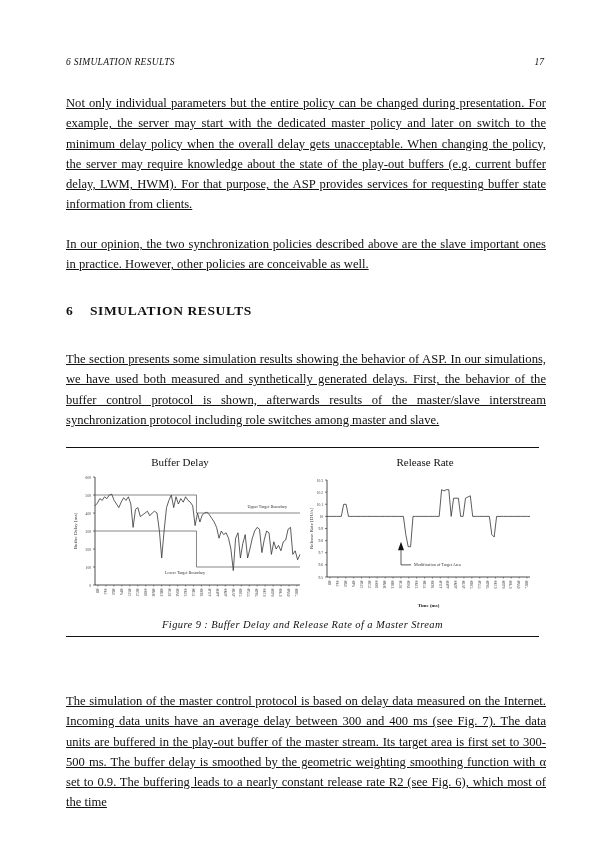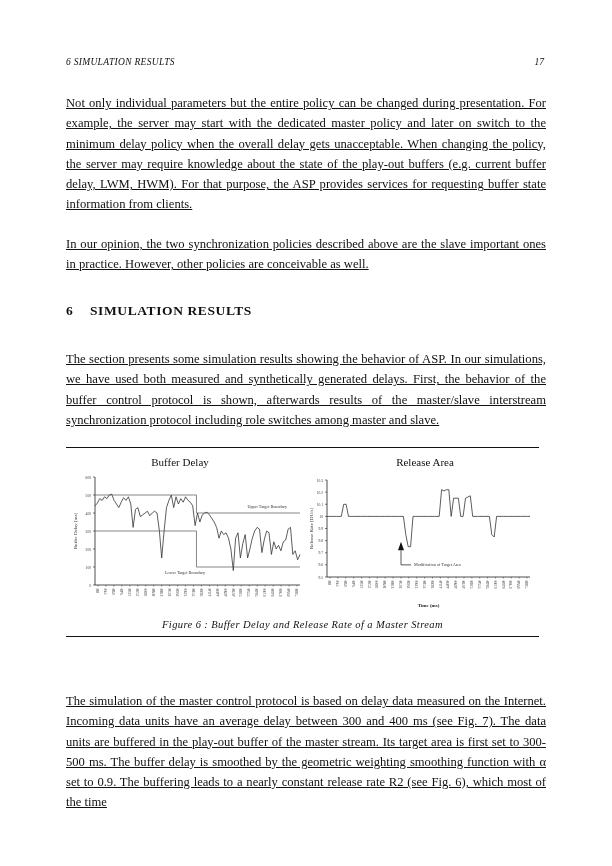--- a/index.html
+++ b/index.html
@@ -37,21 +37,21 @@
   <span class="num">6</span><span>SIMULATION RESULTS</span>
 </div>
 
 <div class="abs para" style="top:349px;">
   <p>The section presents some simulation results showing the behavior of ASP. In our simulations, we have used both measured and synthetically generated delays. First, the behavior of the buffer control protocol is shown, afterwards results of the master/slave interstream synchronization protocol including role switches among master and slave.</p>
 </div>
 
 <div class="abs rule" style="top:447px;"></div>
 
 <div class="abs chart-title" style="left:110px; top:456px; width:140px;">Buffer Delay</div>
-<div class="abs chart-title" style="left:355px; top:456px; width:140px;">Release Area</div>
+<div class="abs chart-title" style="left:355px; top:456px; width:140px;">Release Rate</div>
 
 <svg class="abs" style="left:55px; top:470px;" width="250" height="140" id="chart-left">
     <line x1="40" y1="7" x2="40" y2="115" stroke="#222" stroke-width="0.8"></line>
     <line x1="40" y1="115" x2="245" y2="115" stroke="#222" stroke-width="0.8"></line>
     <line x1="38" y1="115" x2="40" y2="115" stroke="#222" stroke-width="0.6"></line>
     <text x="36" y="116.5" font-size="3.6" text-anchor="end" fill="#333">0</text>
     <line x1="38" y1="97" x2="40" y2="97" stroke="#222" stroke-width="0.6"></line>
     <text x="36" y="98.5" font-size="3.6" text-anchor="end" fill="#333">100</text>
     <line x1="38" y1="79" x2="40" y2="79" stroke="#222" stroke-width="0.6"></line>
     <text x="36" y="80.5" font-size="3.6" text-anchor="end" fill="#333">200</text>
@@ -198,19 +198,19 @@
     <text x="0" y="0" font-size="3.4" text-anchor="end" fill="#333" transform="translate(215.32,110) rotate(-90)">69940</text>
     <line x1="222" y1="107" x2="222" y2="108.5" stroke="#222" stroke-width="0.5"></line>
     <text x="0" y="0" font-size="3.4" text-anchor="end" fill="#333" transform="translate(223.2,110) rotate(-90)">72820</text>
     <text x="123.5" y="137" font-size="5" font-weight="bold" text-anchor="middle" fill="#222" font-family="Liberation Sans, sans-serif">Time (ms)</text>
     <polyline points="22.0,46.4 24.4,46.4 26.8,46.4 29.2,46.4 31.6,46.4 33.9,46.4 36.3,46.4 38.7,34.3 41.1,34.3 43.5,46.4 45.9,46.4 48.3,46.4 50.7,46.4 53.0,46.4 55.4,46.4 57.8,46.4 60.2,46.4 62.6,46.4 65.0,46.4 67.4,46.4 69.8,46.4 72.2,46.4 74.5,46.4 76.9,46.4 79.3,46.4 81.7,46.4 84.1,46.4 86.5,46.4 88.9,46.4 91.3,46.4 93.6,46.4 96.0,46.4 98.4,46.4 100.8,64.6 103.2,76.7 105.6,76.7 108.0,46.4 110.4,46.4 112.8,46.4 115.1,46.4 117.5,46.4 119.9,46.4 122.3,46.4 124.7,46.4 127.1,46.4 129.5,46.4 131.9,46.4 134.2,46.4 136.6,19.7 139.0,20.9 141.4,19.7 143.8,19.7 146.2,46.4 148.6,28.2 151.0,28.2 153.4,28.2 155.7,46.4 158.1,46.4 160.5,28.2 162.9,27.0 165.3,25.8 167.7,46.4 170.1,46.4 172.5,46.4 174.8,46.4 177.2,46.4 179.6,46.4 182.0,46.4 184.4,46.4 186.8,64.6 189.2,67.0 191.6,46.4 194.0,46.4 196.3,46.4 198.7,46.4 201.1,46.4 203.5,46.4 205.9,46.4 208.3,46.4 210.7,46.4 213.1,46.4 215.4,46.4 217.8,46.4 220.2,46.4 222.6,46.4 225.0,46.4" fill="none" stroke="#333" stroke-width="0.8"></polyline>
     <polygon points="93,80.32499999999995 99,80.32499999999995 96,71.83750000000013" fill="#111"></polygon>
     <polyline points="96,80.32499999999995 96,94.87500000000006 106,94.87500000000006" fill="none" stroke="#111" stroke-width="0.7"></polyline>
     <text x="109" y="96.37500000000006" font-size="4.2" fill="#333">Modification of Target Area</text>
   </svg>
 
-<div class="abs caption">Figure 6 : Buffer Delay and Release Rate of a Master Stream</div>
+<div class="abs caption">Figure 9 : Buffer Delay and Release Rate of a Master Stream</div>
 
 <div class="abs rule" style="top:636px;"></div>
 
 <div class="abs para" style="top:683px;margin-top:8px;">
   <p>The simulation of the master control protocol is based on delay data measured on the Internet. Incoming data units have an average delay between 300 and 400 ms (see Fig. 7). The data units are buffered in the play-out buffer of the master stream. Its target area is first set to 300-500 ms. The buffer delay is smoothed by the geometric weighting smoothing function with α set to 0.9. The buffering leads to a nearly constant release rate R2 (see Fig. 6), which most of the time</p>
 </div>
 
 </body></html>

